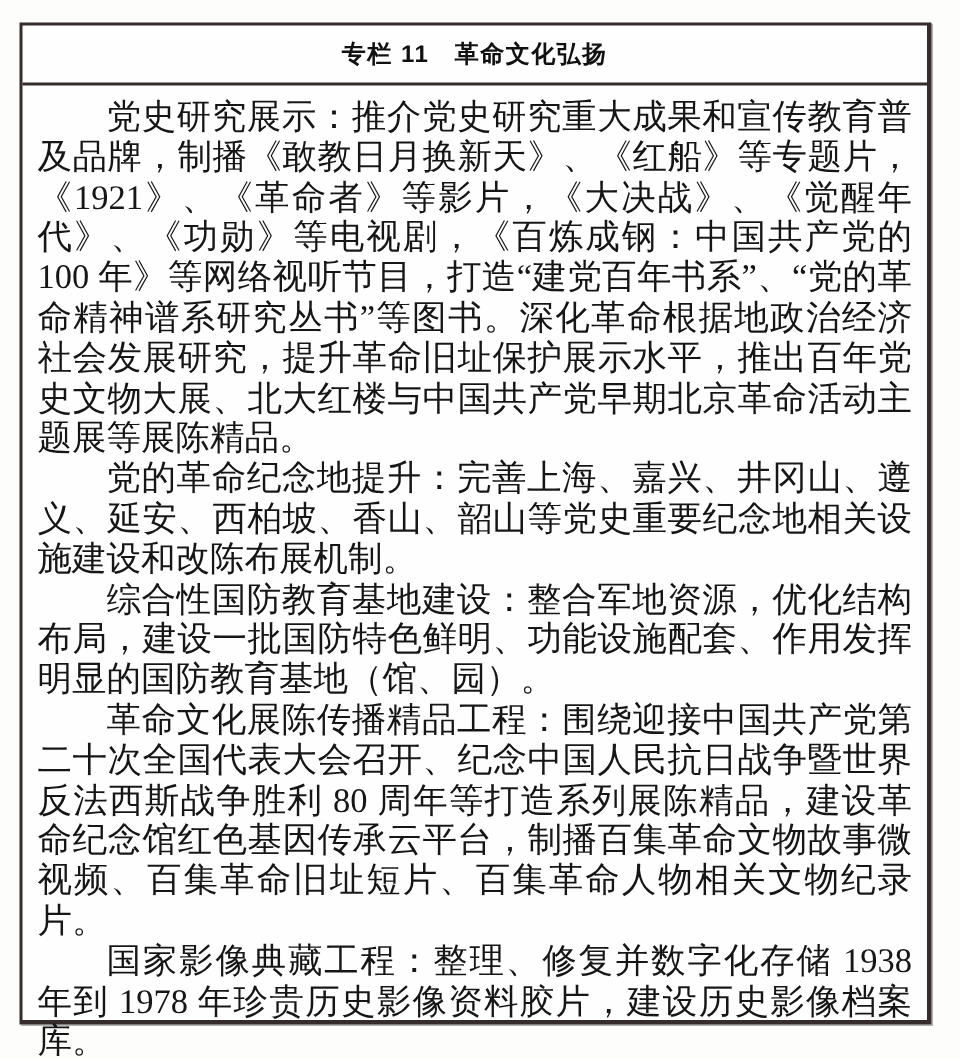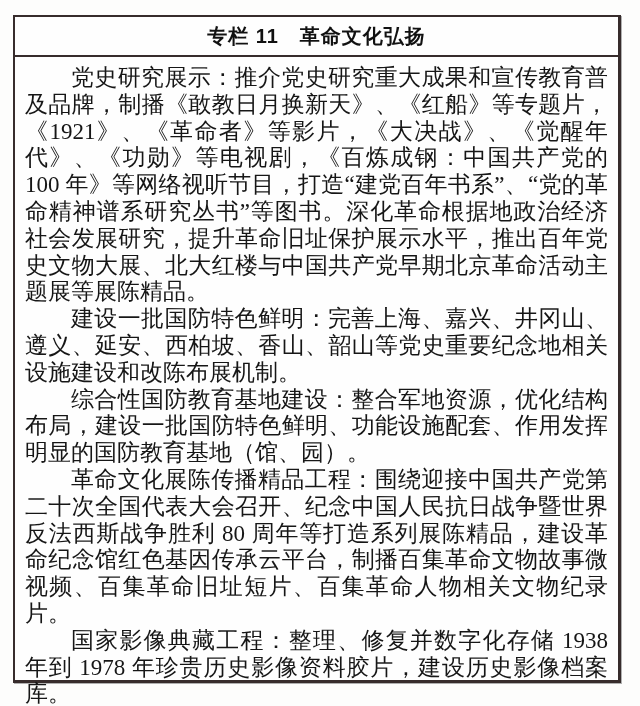--- a/index.html
+++ b/index.html
@@ -31,21 +31,21 @@
   .title-row {
     height: 40px;
     border-bottom: 2px solid #372c2c;
     display: flex;
     align-items: center;
     justify-content: center;
     box-sizing: border-box;
   }
   .title-text {
     font-weight: bold;
-    font-size: 20px;
+    font-size: 16px;
     color: #111111;
     letter-spacing: 1px;
     font-family: "Liberation Sans", "DejaVu Sans", sans-serif;
   }
   .panel-body {
     padding: 8px 10px 6px 10px;
     box-sizing: border-box;
   }
   .panel-body p {
     margin: 0;
@@ -59,19 +59,19 @@
 </head>
 <body>
 
 <div class="page">
   <div class="panel">
     <div class="title-row">
       <span class="title-text">专栏 11　革命文化弘扬</span>
     </div>
     <div class="panel-body">
       <p>党史研究展示：推介党史研究重大成果和宣传教育普及品牌，制播《敢教日月换新天》、《红船》等专题片，《1921》、《革命者》等影片，《大决战》、《觉醒年代》、《功勋》等电视剧，《百炼成钢：中国共产党的 100 年》等网络视听节目，打造“建党百年书系”、“党的革命精神谱系研究丛书”等图书。深化革命根据地政治经济社会发展研究，提升革命旧址保护展示水平，推出百年党史文物大展、北大红楼与中国共产党早期北京革命活动主题展等展陈精品。</p>
-      <p>建设一批国防特色鲜明：完善上海、嘉兴、井冈山、遵义、延安、西柏坡、香山、韶山等党史重要纪念地相关设施建设和改陈布展机制。</p>
+      <p>党的革命纪念地提升：完善上海、嘉兴、井冈山、遵义、延安、西柏坡、香山、韶山等党史重要纪念地相关设施建设和改陈布展机制。</p>
       <p>综合性国防教育基地建设：整合军地资源，优化结构布局，建设一批国防特色鲜明、功能设施配套、作用发挥明显的国防教育基地（馆、园）。</p>
       <p>革命文化展陈传播精品工程：围绕迎接中国共产党第二十次全国代表大会召开、纪念中国人民抗日战争暨世界反法西斯战争胜利 80 周年等打造系列展陈精品，建设革命纪念馆红色基因传承云平台，制播百集革命文物故事微视频、百集革命旧址短片、百集革命人物相关文物纪录片。</p>
       <p>国家影像典藏工程：整理、修复并数字化存储 1938 年到 1978 年珍贵历史影像资料胶片，建设历史影像档案库。</p>
     </div>
   </div>
 </div>
 
 </body></html>

